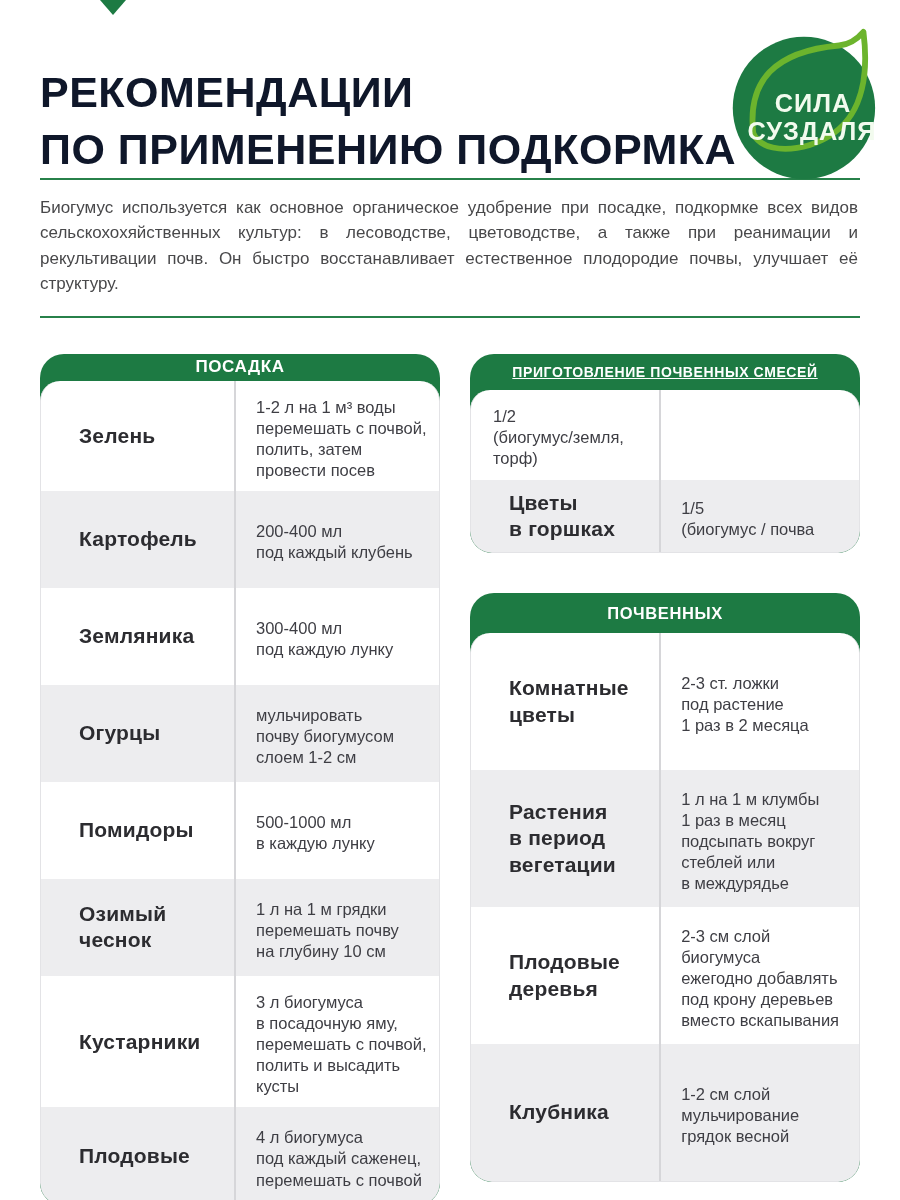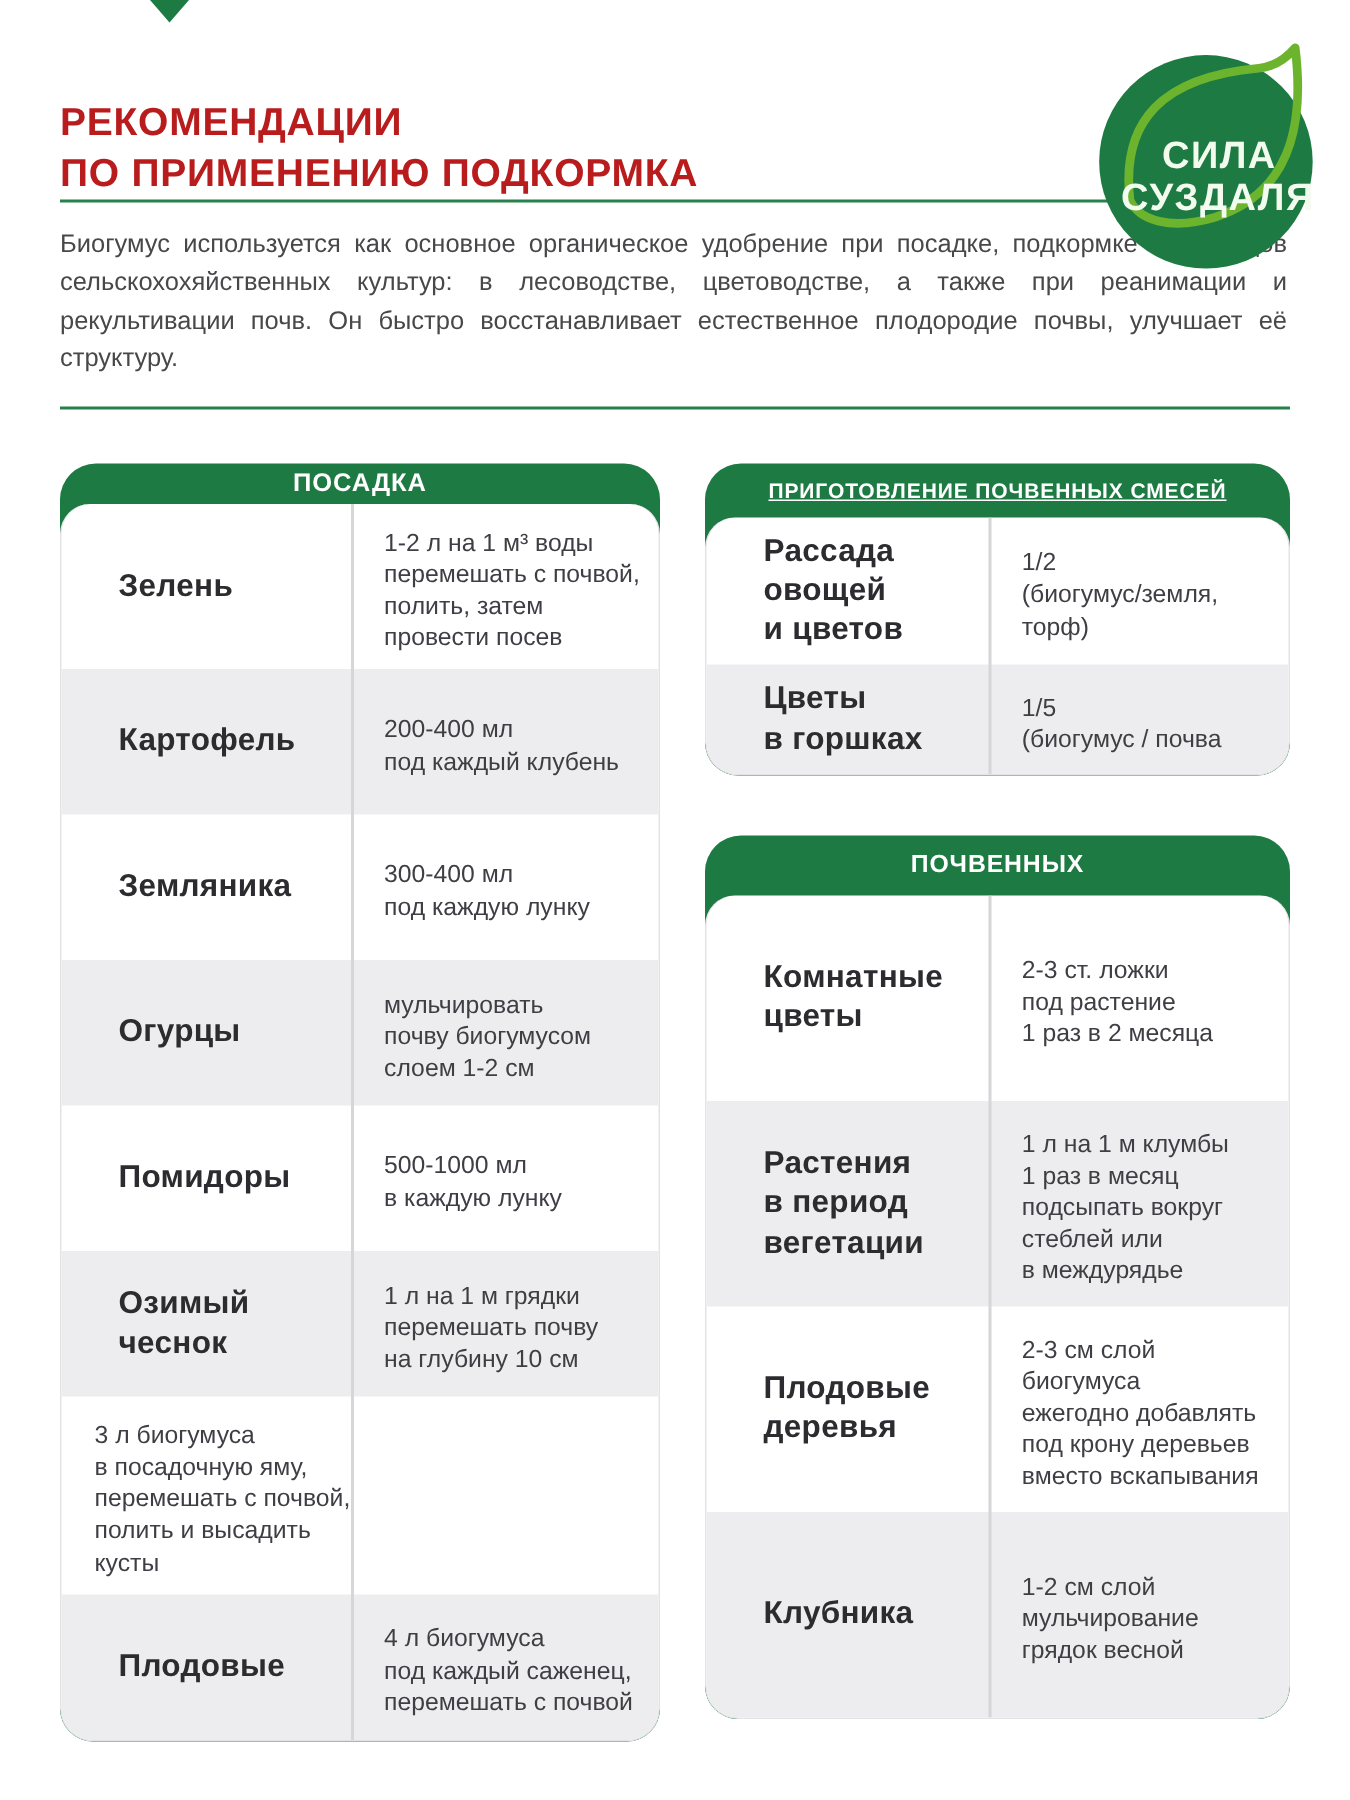--- a/index.html
+++ b/index.html
@@ -4,22 +4,22 @@
 <style>
   * { margin:0; padding:0; box-sizing:border-box; }
   body { background:#ffffff; font-family:"Liberation Sans", sans-serif; }
   .page { position:relative; width:900px; height:1200px; background:#ffffff; overflow:hidden; }
   .content { padding:0 40px; }
 
   .corner-mark { position:absolute; left:100px; top:0; width:0; height:0;
     border-left:13px solid transparent; border-right:13px solid transparent;
     border-top:15px solid #1d7a43; }
 
-  .page-title { margin-top:64px; font-size:26px; line-height:1.32; font-weight:800;
-    color:#b91c1c; letter-spacing:.5px; }
+  .page-title { margin-top:64px; font-size:43px; line-height:1.32; font-weight:800;
+    color:#0f172a; letter-spacing:.5px; }
 
   .logo { position:absolute; top:26px; right:20px; width:156px; height:156px; }
 
   .intro { border-top:2px solid #27814a; border-bottom:2px solid #27814a;
     padding:15px 2px 19px 0; font-size:17px; line-height:1.5; color:#48484a;
     text-align:justify; }
 
   .tables { display:flex; gap:30px; margin-top:36px; align-items:flex-start; }
   .col-left { width:400px; flex:none; }
   .col-right { width:390px; flex:none; }
@@ -109,20 +109,21 @@
 в каждую лунку</div>
             </div>
             <div class="row">
               <div class="cell lbl">Озимый
 чеснок</div>
               <div class="cell val">1 л на 1 м грядки
 перемешать почву
 на глубину 10 см</div>
             </div>
             <div class="row">
+              <div class="cell lbl">Кустарники</div>
               <div class="cell val">3 л биогумуса
 в посадочную яму,
 перемешать с почвой,
 полить и высадить
 кусты</div>
             </div>
             <div class="row">
               <div class="cell lbl">Плодовые</div>
               <div class="cell val">4 л биогумуса
 под каждый саженец,
@@ -132,22 +133,20 @@
           </div>
         </div>
       </div>
 
       <div class="col-right">
 
         <div class="card t-smesi">
           <div class="chead">ПРИГОТОВЛЕНИЕ ПОЧВЕННЫХ СМЕСЕЙ</div>
           <div class="cbody">
             <div class="row">
-              <div class="cell lbl">Рассада овощей
-и цветов</div>
               <div class="cell val">1/2
 (биогумус/земля,
 торф)</div>
             </div>
             <div class="row">
               <div class="cell lbl">Цветы
 в горшках</div>
               <div class="cell val">1/5
 (биогумус / почва</div>
             </div>

